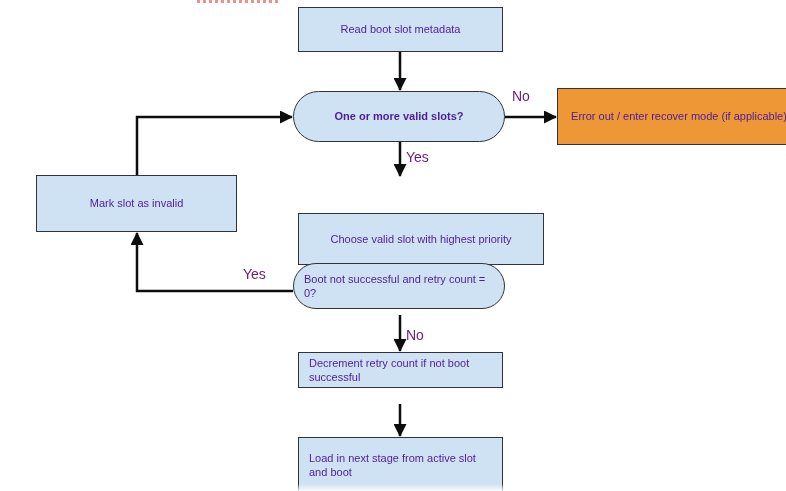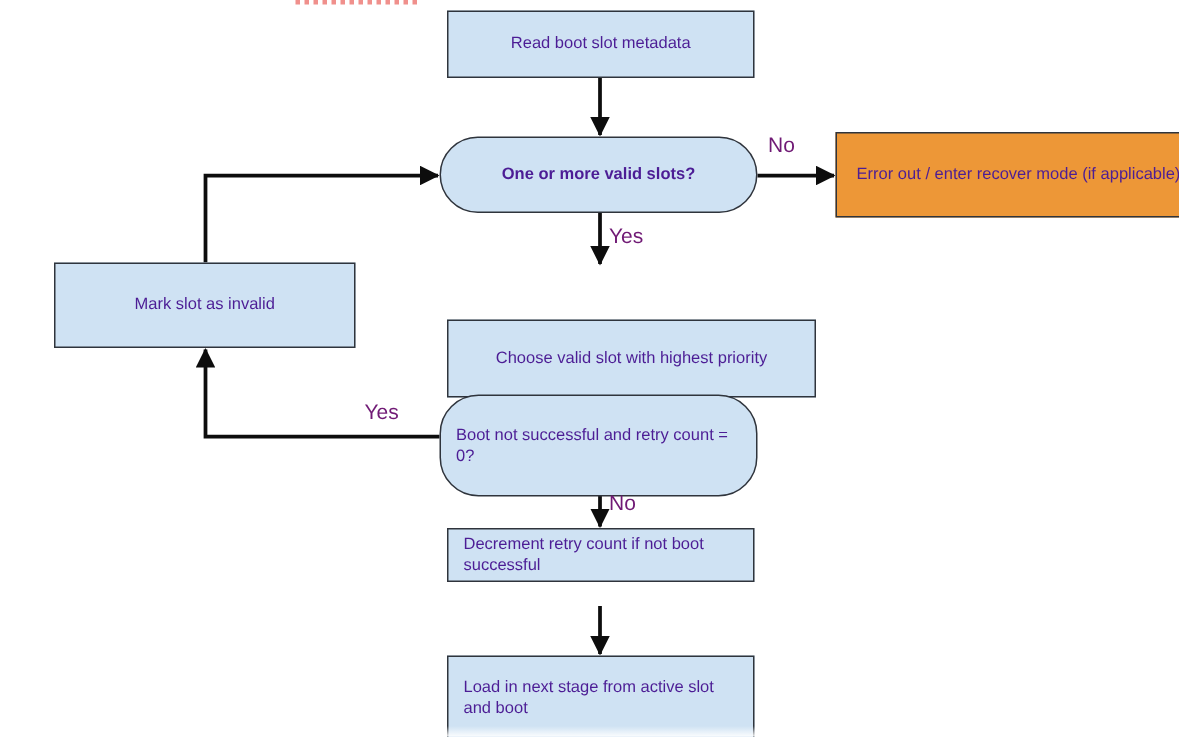--- a/index.html
+++ b/index.html
@@ -36,21 +36,21 @@
     border-radius: 26px;
   }
   .error {
     background: #ed9737;
     border: 1.5px solid #2f343c;
   }
   #node-read      { left: 298px; top: 7px;   width: 205px; height: 45px; }
   #node-valid     { left: 293px; top: 91px;  width: 212px; height: 51px; font-weight: bold; }
   #node-error     { left: 557px; top: 88px;  width: 244px; height: 57px; }
   #node-choose    { left: 298px; top: 177px; width: 246px; height: 52px; margin-top: 36px; }
-  #node-bootcheck { left: 293px; top: 263px; width: 212px; height: 68px; }
+  #node-bootcheck { left: 293px; top: 263px; width: 212px; height: 46px; }
   #node-mark      { left: 36px;  top: 175px; width: 201px; height: 57px; }
   #node-decrement { left: 298px; top: 352px; width: 205px; height: 36px; }
   #node-load      { left: 298px; top: 437px; width: 205px; height: 56px; }
   .edge-label {
     position: absolute;
     font-size: 14px;
     color: #701a75;
     white-space: nowrap;
   }
   #label-no-error  { left: 512px; top: 88px;  }

